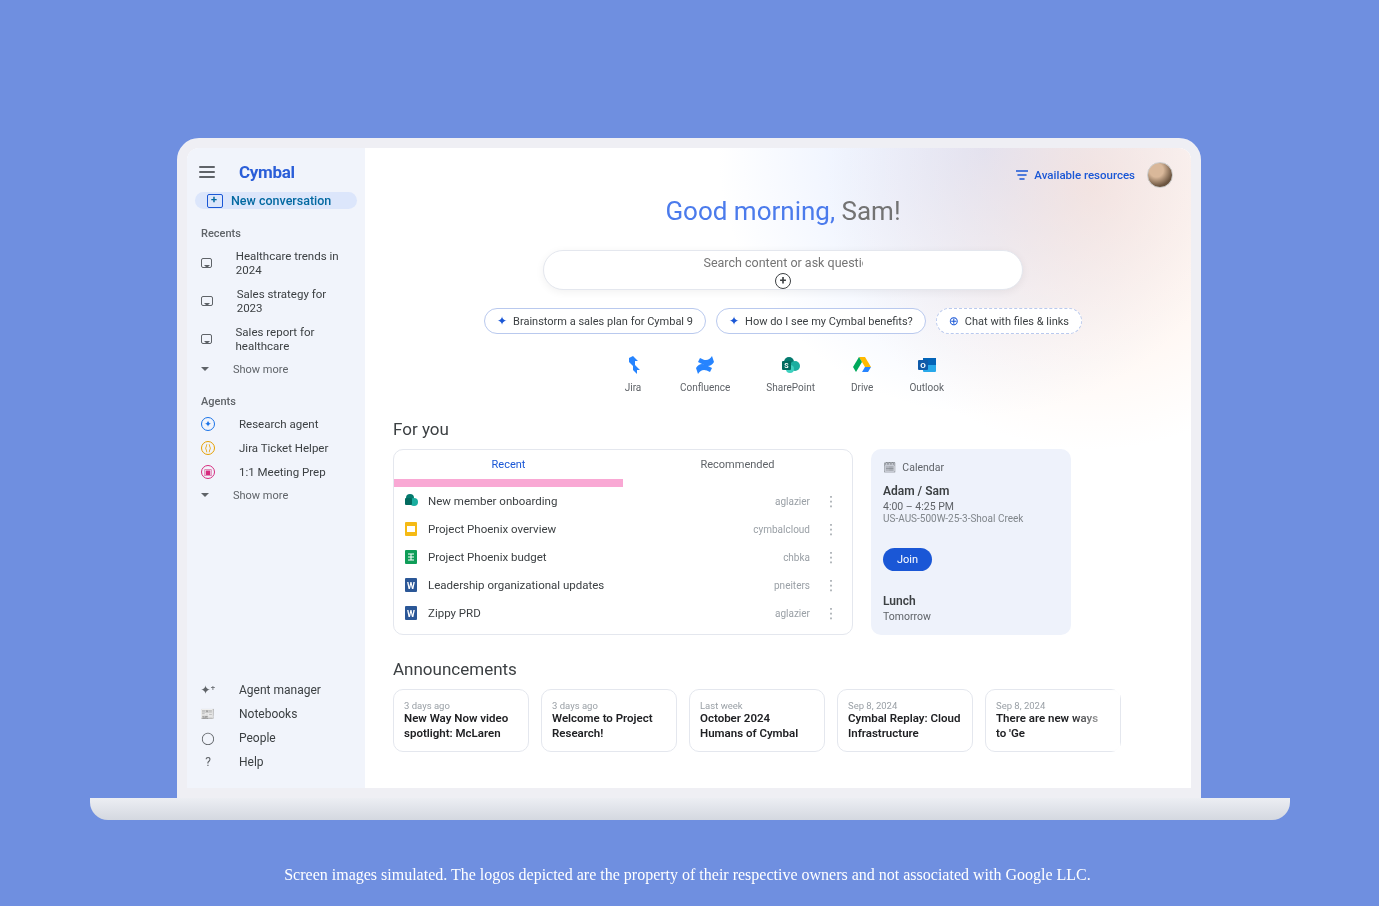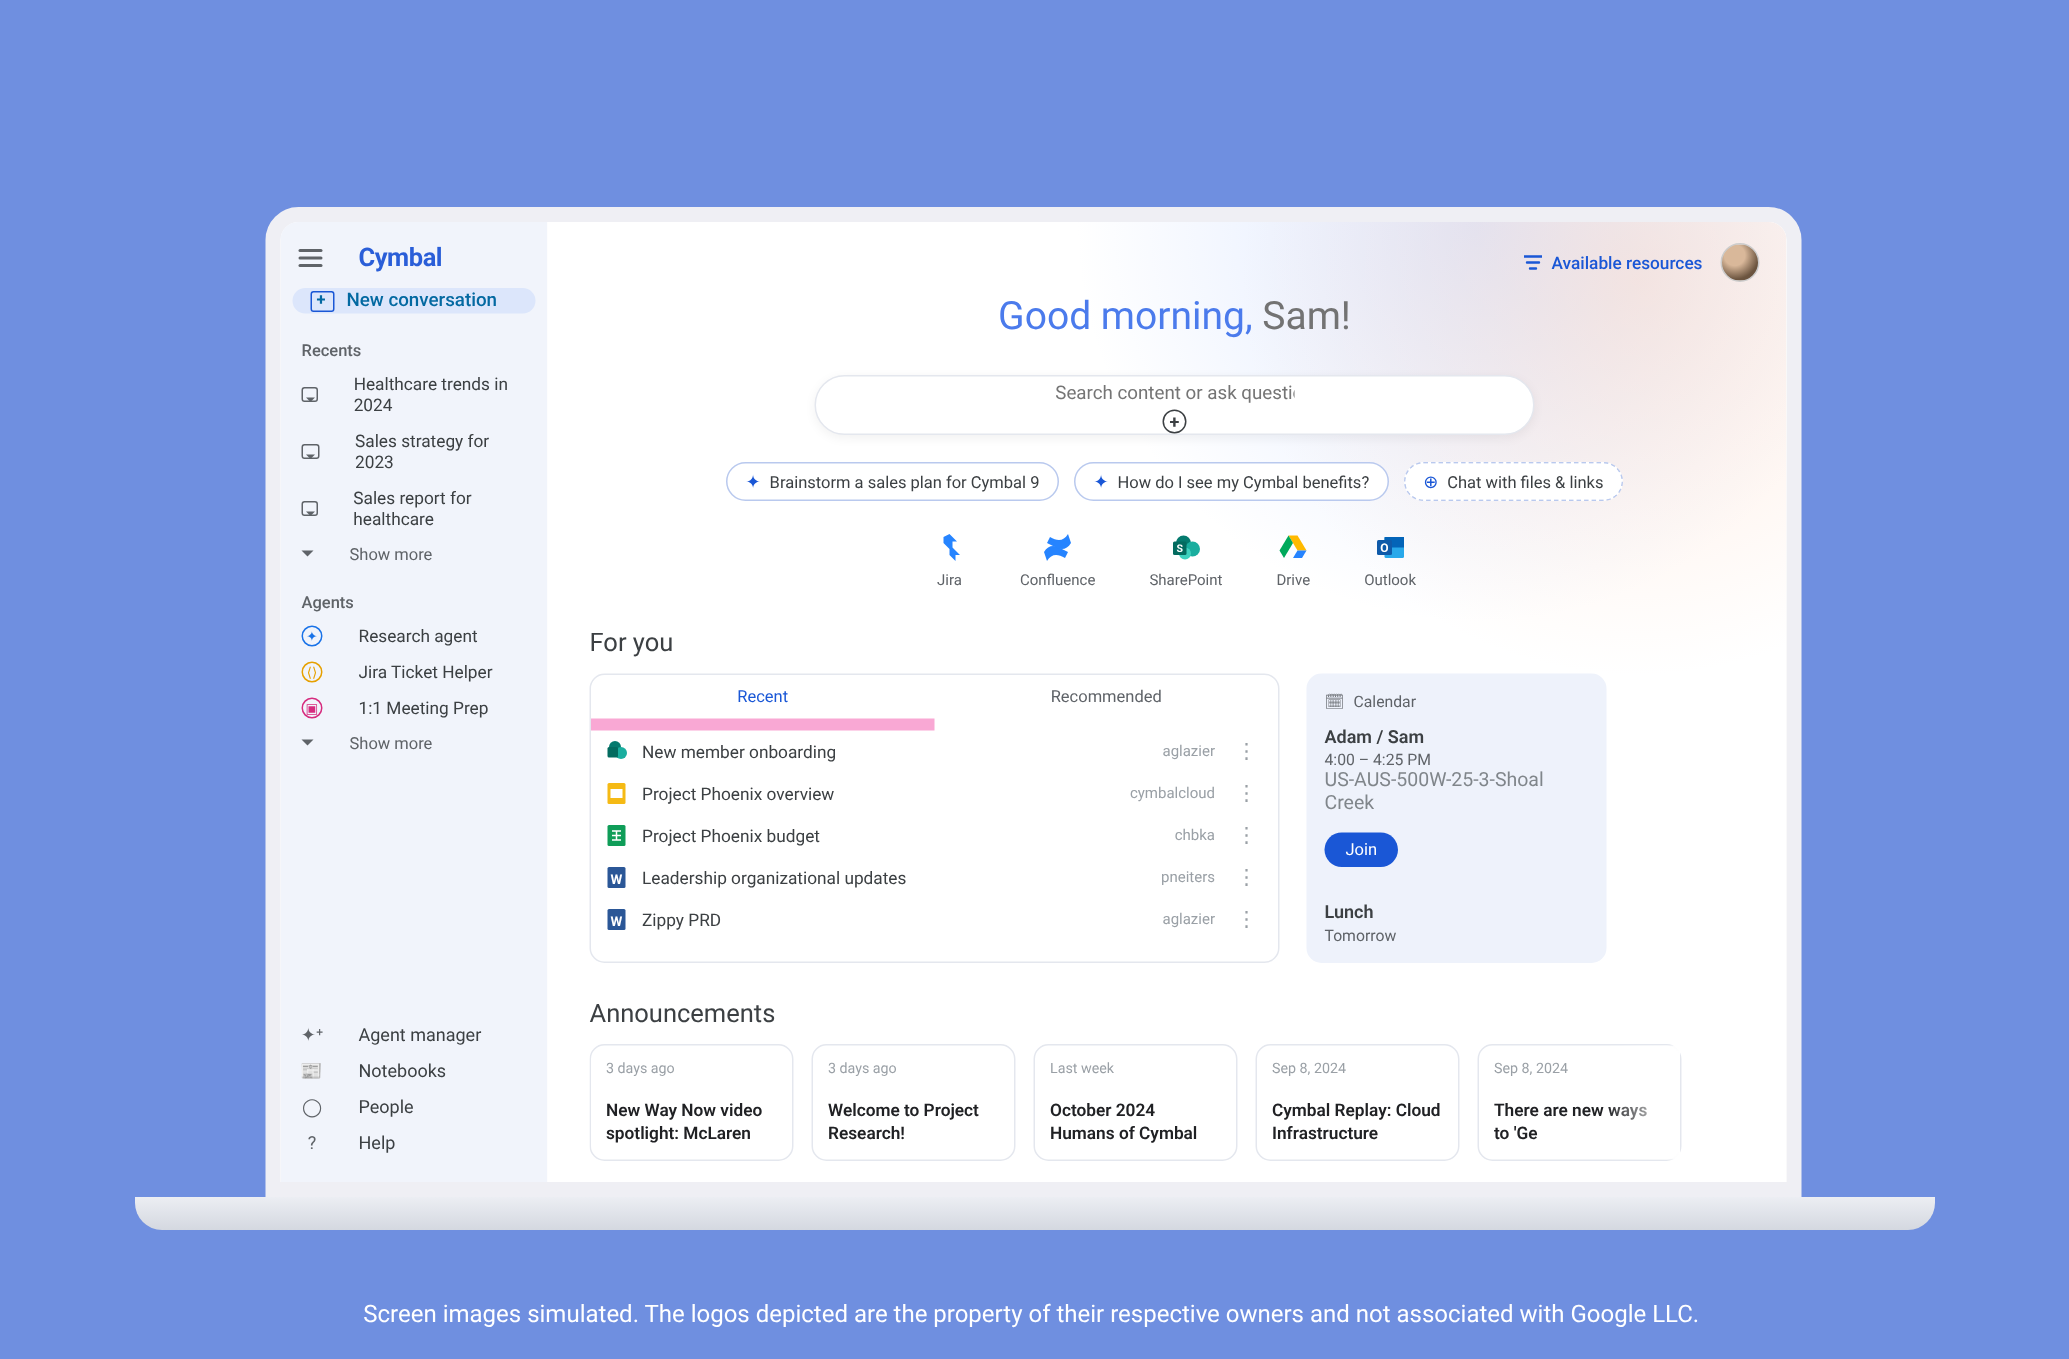--- a/index.html
+++ b/index.html
@@ -23,20 +23,21 @@
     background: linear-gradient(#eceef3, #d4d8e0);
     border-radius: 0 0 18px 18px;
   }
 
   .disclaimer {
     position: absolute;
     left: 0; right: 4px; top: 866px;
     text-align: center;
     color: #fff;
     font-size: 16px;
+    font-family: Liberation Serif, serif;
   }
 
   
   .app { display: flex; width: 100%; height: 100%; font-size: 12px; color: #3c4043; }
 
   
   .sidebar {
     width: 178px;
     background: #f1f4fb;
     padding: 10px 6px;
@@ -124,27 +125,27 @@
   .doc-row { display:flex; align-items:center; padding:6px 10px; gap:10px; font-size:11.5px; }
   .doc-title { flex:1; color:#3c4043; cursor:pointer; }
   .doc-owner { font-size:10px; color:#9aa0a6; }
   .kebab { color:#9aa0a6; cursor:pointer; font-size:14px; line-height:10px; padding:0 4px; }
   .doc-icon { width:14px;height:16px; }
 
   .cal-card { width: 200px; background:#eef2fb; border-radius:10px; padding:12px; font-size:11px; color:#3c4043; }
   .cal-head { display:flex;align-items:center;gap:6px; color:#5f6368; font-size:10.5px; margin-bottom:10px; }
   .cal-title { font-weight:600; font-size:12px; margin-bottom:2px; }
   .cal-time { font-size:10.5px; color:#5f6368; }
-  .cal-loc { font-size:13px; color:#80868b; margin-bottom:12px; }
+  .cal-loc { font-size:10px; color:#80868b; margin-bottom:24px; }
   .join-btn { background:#1a57d6; color:#fff; border:none; border-radius:14px; padding:5px 14px; font-size:11px; cursor:pointer; }
   .cal-sep { height:1px; margin:12px 0 10px; }
 
   .ann-row { display:flex; gap:12px; overflow:hidden; }
   .ann-card { min-width:136px; width:136px; border:1px solid #e4e7ee; border-radius:10px; padding:10px; background:#fff; cursor:pointer; }
-  .ann-age { font-size:9.5px; color:#9aa0a6; margin-bottom:15px; }
+  .ann-age { font-size:9.5px; color:#9aa0a6; margin-bottom:0; }
   .ann-title { font-size:11.5px; font-weight:600; color:#202124; line-height:1.3; }
   .ann-card.fade { position:relative; }
   .ann-card.fade::after { content:''; position:absolute; right:0; top:0; bottom:0; width:50px; background:linear-gradient(90deg, transparent, #fff); }
 
 </style>
 </head>
 <body>
 
 <div class="laptop">
   <div class="app">

